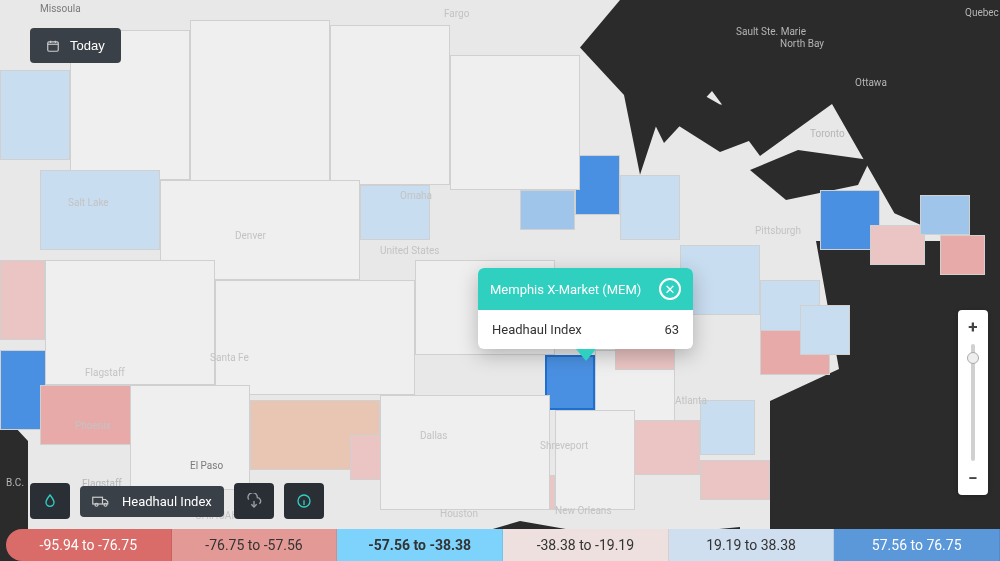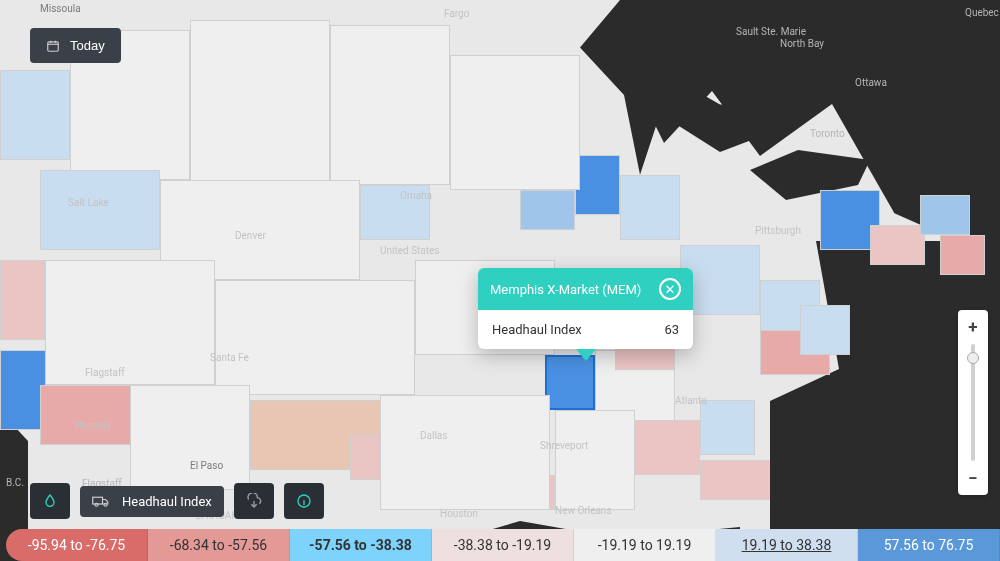--- a/index.html
+++ b/index.html
@@ -393,19 +393,18 @@
   <div class="icon-sq accent">
     <svg width="16" height="16" viewBox="0 0 24 24" fill="none" stroke="currentColor" stroke-width="2">
         <circle cx="12" cy="12" r="9"></circle>
         <path d="M12 8h.01M11 12h1v5h1"></path>
       </svg>
   </div>
 </div>
 
 <div class="legend" id="legend">
     <div class="legend-cell white-text" style="background: rgb(217, 107, 104);">-95.94 to -76.75</div>
-    <div class="legend-cell" style="background: rgb(227, 153, 150);">-68.34 to -57.56</div>
+    <div class="legend-cell" style="background: rgb(227, 153, 150);">-76.75 to -57.56</div>
     <div class="legend-cell" style="background: #7dd3fc; font-weight: bold;">-57.56 to -38.38</div>
     <div class="legend-cell" style="background: rgb(237, 224, 223);">-38.38 to -19.19</div>
-    <div class="legend-cell" style="background: rgb(239, 239, 239);">-19.19 to 19.19</div>
-    <div class="legend-cell" style="background: rgb(207, 223, 240); text-decoration: underline;">19.19 to 38.38</div>
+    <div class="legend-cell" style="background: rgb(207, 223, 240);">19.19 to 38.38</div>
     <div class="legend-cell white-text" style="background: rgb(90, 152, 218);">57.56 to 76.75</div>
   </div>
 
 </body></html>

